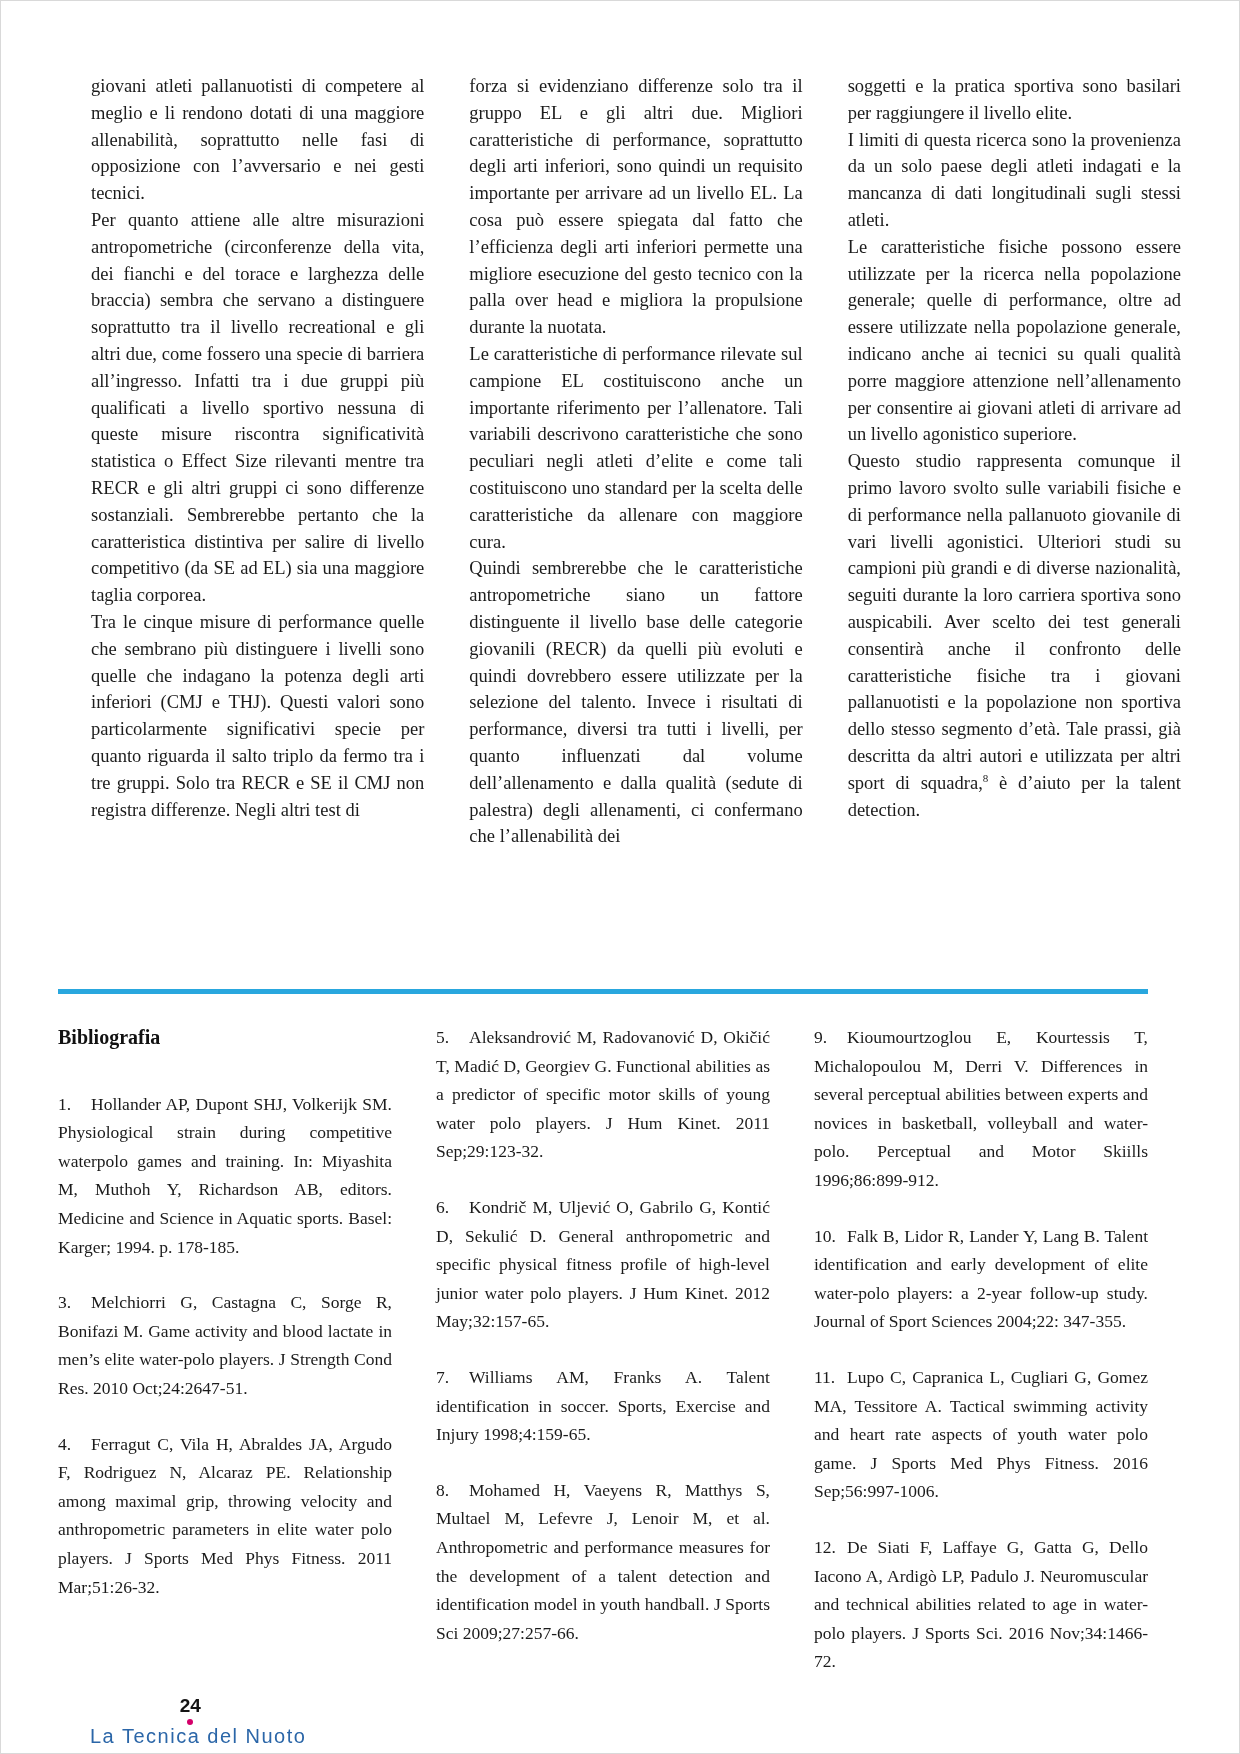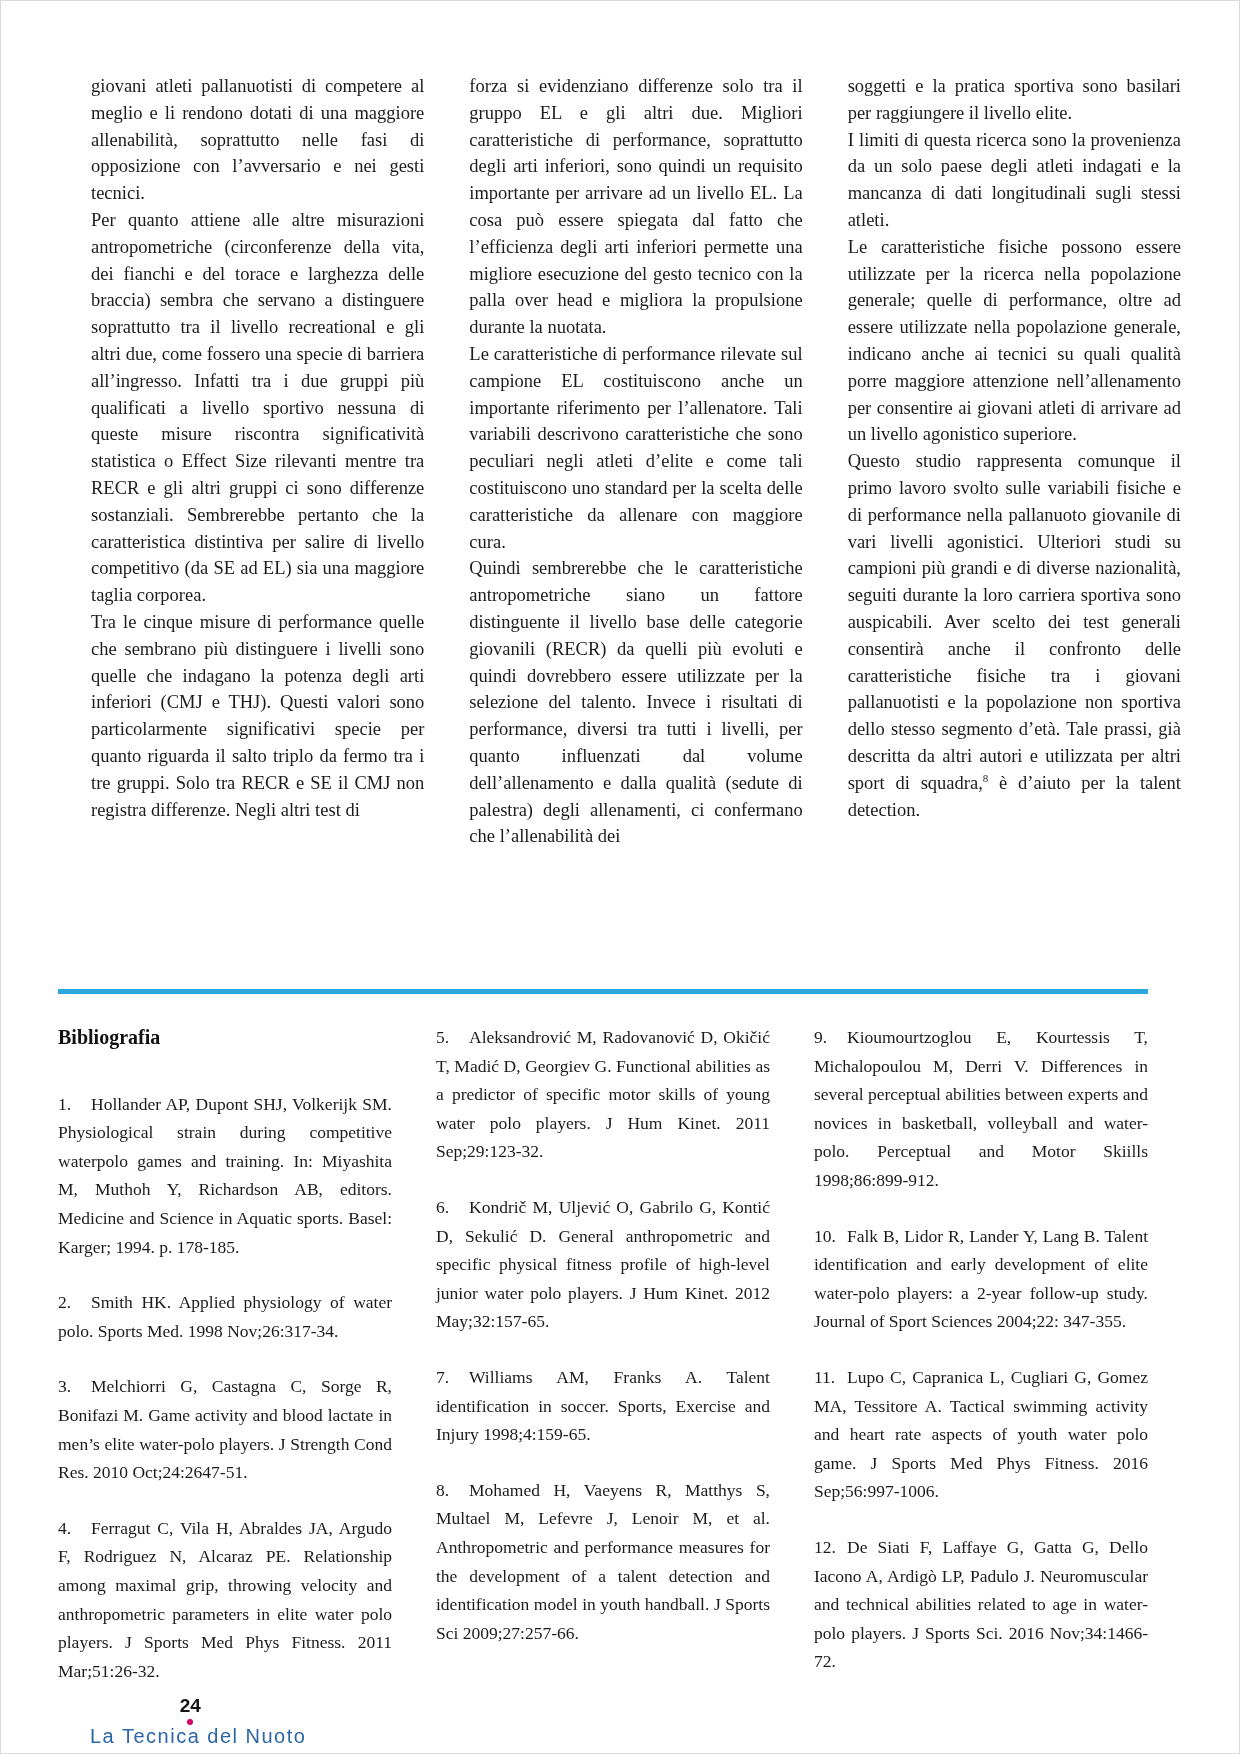--- a/index.html
+++ b/index.html
@@ -81,32 +81,31 @@
       <p><span>Questo studio rappresenta comunque il primo lavoro svolto sulle variabili fisiche e di performance nella pallanuoto giovanile di vari livelli agonistici. Ulteriori studi su campioni più grandi e di diverse nazionalità, seguiti durante la loro carriera sportiva sono auspicabili. Aver scelto dei test generali consentirà anche il confronto delle caratteristiche fisiche tra i giovani pallanuotisti e la popolazione non sportiva dello stesso segmento d’età. Tale prassi, già descritta da altri autori e utilizzata per altri sport di squadra,</span><sup class="fnote">8</sup><span> è d’aiuto per la talent detection.</span></p>
     </div>
   </section>
 
   <div class="rule" id="divider-rule" style="background: rgb(41, 167, 222);"></div>
 
   <section class="biblio">
     <div class="col">
       <h2>Bibliografia</h2>
       <p class="ref"><span class="refnum">1.</span><span>Hollander AP, Dupont SHJ, Volkerijk SM. Physiological strain during competitive waterpolo games and training. In: Miyashita M, Muthoh Y, Richardson AB, editors. Medicine and Science in Aquatic sports. Basel: Karger; 1994. p. 178-185.</span></p>
-      <p class="ref"><span class="refnum">2.</span><span>Smith HK. Applied physiology of water polo. Sports Med. 1998 Nov;26:317-34.</span></p>
       <p class="ref"><span class="refnum">3.</span><span>Melchiorri G, Castagna C, Sorge R, Bonifazi M. Game activity and blood lactate in men’s elite water-polo players. J Strength Cond Res. 2010 Oct;24:2647-51.</span></p>
       <p class="ref"><span class="refnum">4.</span><span>Ferragut C, Vila H, Abraldes JA, Argudo F, Rodriguez N, Alcaraz PE. Relationship among maximal grip, throwing velocity and anthropometric parameters in elite water polo players. J Sports Med Phys Fitness. 2011 Mar;51:26-32.</span></p>
     </div>
     <div class="col">
       <p class="ref"><span class="refnum">5.</span><span>Aleksandrović M, Radovanović D, Okičić T, Madić D, Georgiev G. Functional abilities as a predictor of specific motor skills of young water polo players. J Hum Kinet. 2011 Sep;29:123-32.</span></p>
       <p class="ref"><span class="refnum">6.</span><span>Kondrič M, Uljević O, Gabrilo G, Kontić D, Sekulić D. General anthropometric and specific physical fitness profile of high-level junior water polo players. J Hum Kinet. 2012 May;32:157-65.</span></p>
       <p class="ref"><span class="refnum">7.</span><span>Williams AM, Franks A. Talent identification in soccer. Sports, Exercise and Injury 1998;4:159-65.</span></p>
       <p class="ref"><span class="refnum">8.</span><span>Mohamed H, Vaeyens R, Matthys S, Multael M, Lefevre J, Lenoir M, et al. Anthropometric and performance measures for the development of a talent detection and identification model in youth handball. J Sports Sci 2009;27:257-66.</span></p>
     </div>
     <div class="col">
-      <p class="ref"><span class="refnum">9.</span><span>Kioumourtzoglou E, Kourtessis T, Michalopoulou M, Derri V. Differences in several perceptual abilities between experts and novices in basketball, volleyball and water-polo. Perceptual and Motor Skiills 1998;86:899-912.</span></p>
+      <p class="ref"><span class="refnum">9.</span><span>Kioumourtzoglou E, Kourtessis T, Michalopoulou M, Derri V. Differences in several perceptual abilities between experts and novices in basketball, volleyball and water-polo. Perceptual and Motor Skiills 1996;86:899-912.</span></p>
       <p class="ref"><span class="refnum">10.</span><span>Falk B, Lidor R, Lander Y, Lang B. Talent identification and early development of elite water-polo players: a 2-year follow-up study. Journal of Sport Sciences 2004;22: 347-355.</span></p>
       <p class="ref"><span class="refnum">11.</span><span>Lupo C, Capranica L, Cugliari G, Gomez MA, Tessitore A. Tactical swimming activity and heart rate aspects of youth water polo game. J Sports Med Phys Fitness. 2016 Sep;56:997-1006.</span></p>
       <p class="ref"><span class="refnum">12.</span><span>De Siati F, Laffaye G, Gatta G, Dello Iacono A, Ardigò LP, Padulo J. Neuromuscular and technical abilities related to age in water-polo players. J Sports Sci. 2016 Nov;34:1466-72.</span></p>
     </div>
   </section>
 
   <footer class="footer">
     <span class="pagenum">24</span>
     <span class="dot" id="footer-dot" style="background: rgb(212, 0, 106);"></span>
     <span class="journal" id="journal-name" style="color: rgb(43, 102, 168);">La Tecnica del Nuoto</span>

